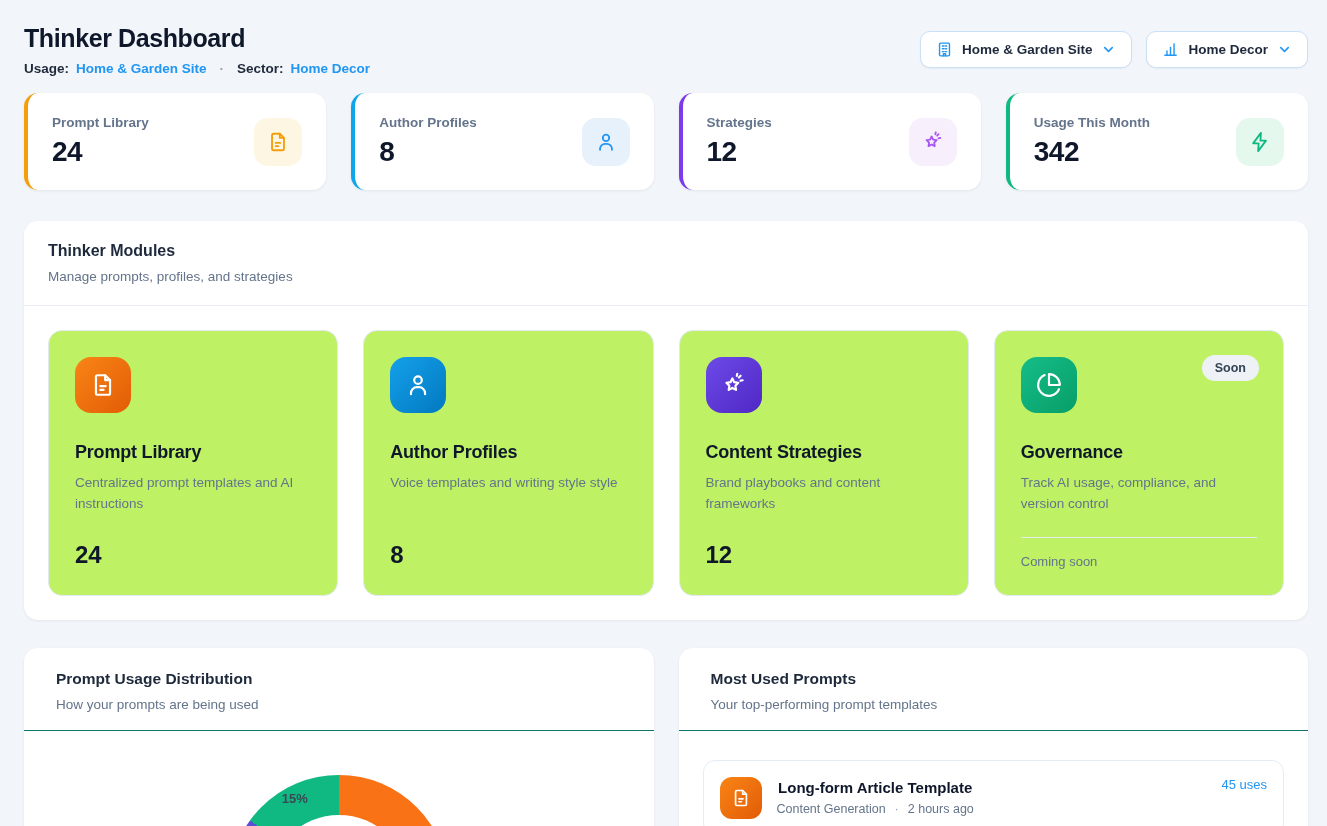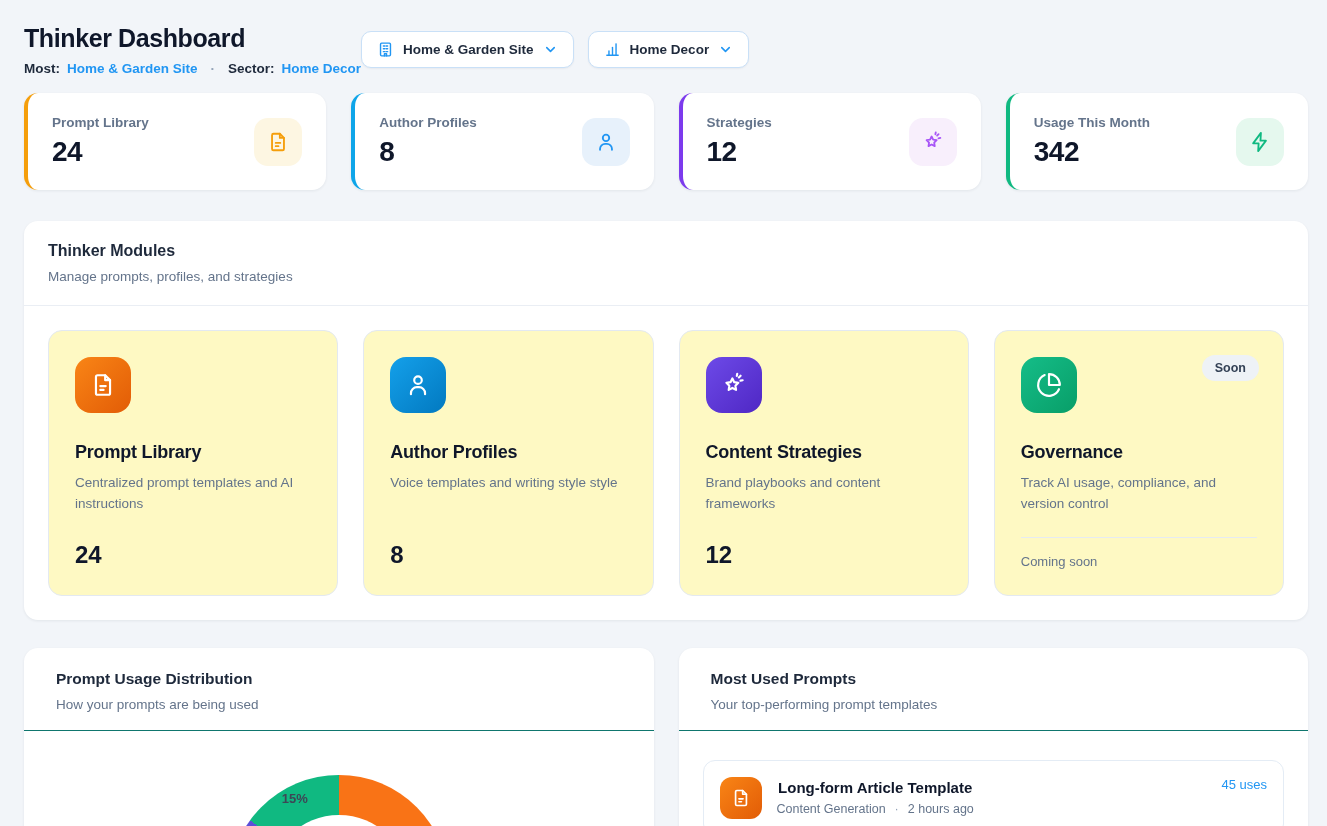--- a/index.html
+++ b/index.html
@@ -2,21 +2,21 @@
 <html><head>
 <meta charset="utf-8">
 <style>
   * { margin:0; padding:0; box-sizing:border-box; }
   html,body { background:#eef2f7; }
   body { font-family:"Liberation Sans","DejaVu Sans",sans-serif; color:#0f172a; }
   .page { position:relative; width:1327px; height:826px; overflow:hidden;
           background:#f2f5f9; padding:24px 19px 0 24px; }
 
   
-  .header { display:flex; align-items:flex-start; }
+  .header { display:flex; justify-content:space-between; align-items:flex-start; }
   .page-title { font-size:25px; font-weight:800; letter-spacing:-0.4px; color:#0f172a; }
   .site-row { margin-top:8px; font-size:13.5px; font-weight:700; color:#1e293b;
               display:flex; align-items:center; gap:7px; }
   .site-row .lnk { color:#2196f3; cursor:pointer; }
   .site-row .dot { color:#94a3b8; margin:0 6px; }
   .selectors { display:flex; gap:14px; margin-top:7px; }
   .selector-btn { display:flex; align-items:center; gap:9px; background:#fff;
       border:1px solid #c9e0f7; border-radius:10px; height:37px; padding:0 15px;
       font-size:13.5px; font-weight:700; color:#1e293b; cursor:pointer;
       box-shadow:0 1px 2px rgba(16,24,40,.05); }
@@ -41,21 +41,21 @@
   .stat-icon.t-purple { background:#f8effc; color:#a855f7; }
   .stat-icon.t-green  { background:#e5f8ee; color:#10b981; }
 
   
   .panel { background:#fff; border-radius:14px; margin-top:31px;
            box-shadow:0 1px 3px rgba(16,24,40,.07); }
   .panel-header { padding:21px 24px 21px; border-bottom:1px solid #eaeef4; }
   .panel-title { font-size:16px; font-weight:700; color:#1e293b; }
   .panel-sub { font-size:13.5px; color:#64748b; margin-top:9px; }
   .modules-grid { display:grid; grid-template-columns:repeat(4,1fr); gap:25px; padding:24px; }
-  .module-card { position:relative; background:#fef9c3; border:1.5px solid #e3e9f1;
+  .module-card { position:relative; background:#bef264; border:1.5px solid #e3e9f1;
       border-radius:14px; padding:26px; min-height:254px; cursor:pointer;
       display:flex; flex-direction:column; }
   .module-icon { width:56px; height:56px; border-radius:16px; color:#fff;
       display:flex; align-items:center; justify-content:center; }
   .g-orange { background:linear-gradient(135deg,#f98516,#e25c06); }
   .g-blue   { background:linear-gradient(135deg,#14a0ea,#0279c0); }
   .g-purple { background:linear-gradient(135deg,#6d4ae8,#4f27c4); }
   .g-green  { background:linear-gradient(135deg,#15bd88,#089e68); }
   .module-title { font-size:18px; font-weight:800; color:#0f172a; margin-top:29px; letter-spacing:-0.2px; }
   .module-desc { font-size:13.5px; color:#64748b; line-height:1.55; margin-top:10px; }
@@ -94,21 +94,21 @@
 </style>
 </head>
 <body>
 
 <div class="page">
 
   <div class="header">
     <div>
       <div class="page-title">Thinker Dashboard</div>
       <div class="site-row">
-        <span>Most:</span>
+        <span>Usage:</span>
         <span class="lnk">Home &amp; Garden Site</span>
         <span class="dot">·</span>
         <span>Sector:</span>
         <span class="lnk">Home Decor</span>
       </div>
     </div>
     <div class="selectors">
       <button class="selector-btn">
         <span class="ic">
           <svg width="17" height="17" viewBox="0 0 24 24" fill="none" stroke="currentColor" stroke-width="2" stroke-linecap="round" stroke-linejoin="round">

